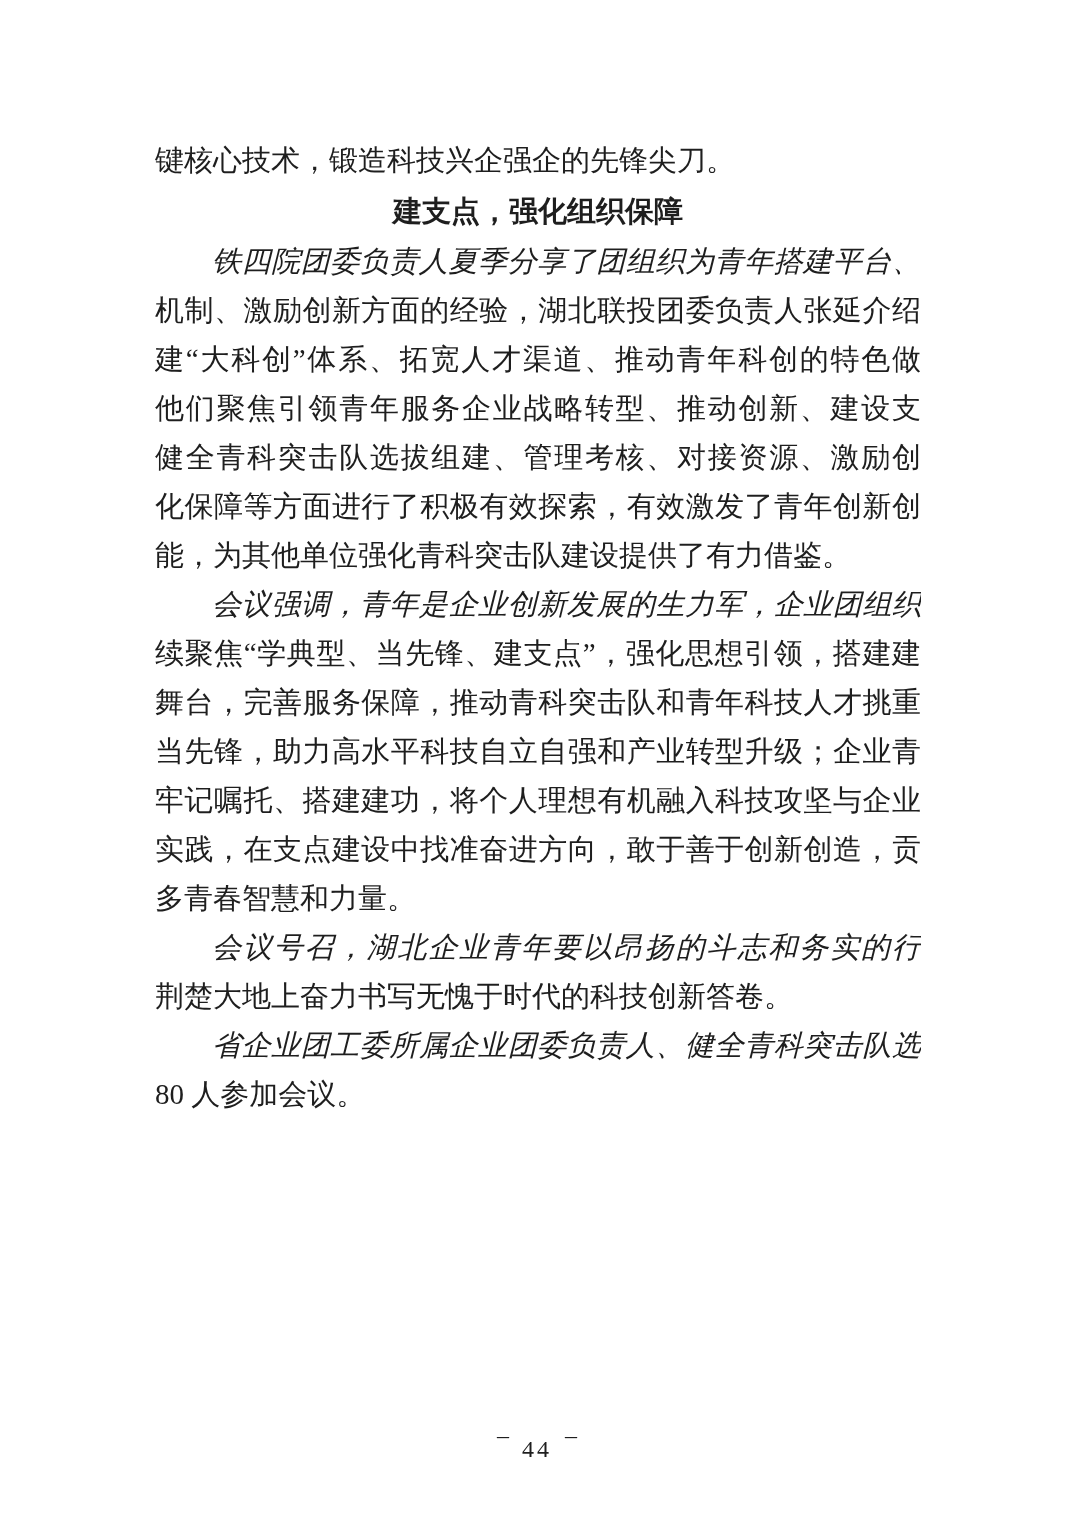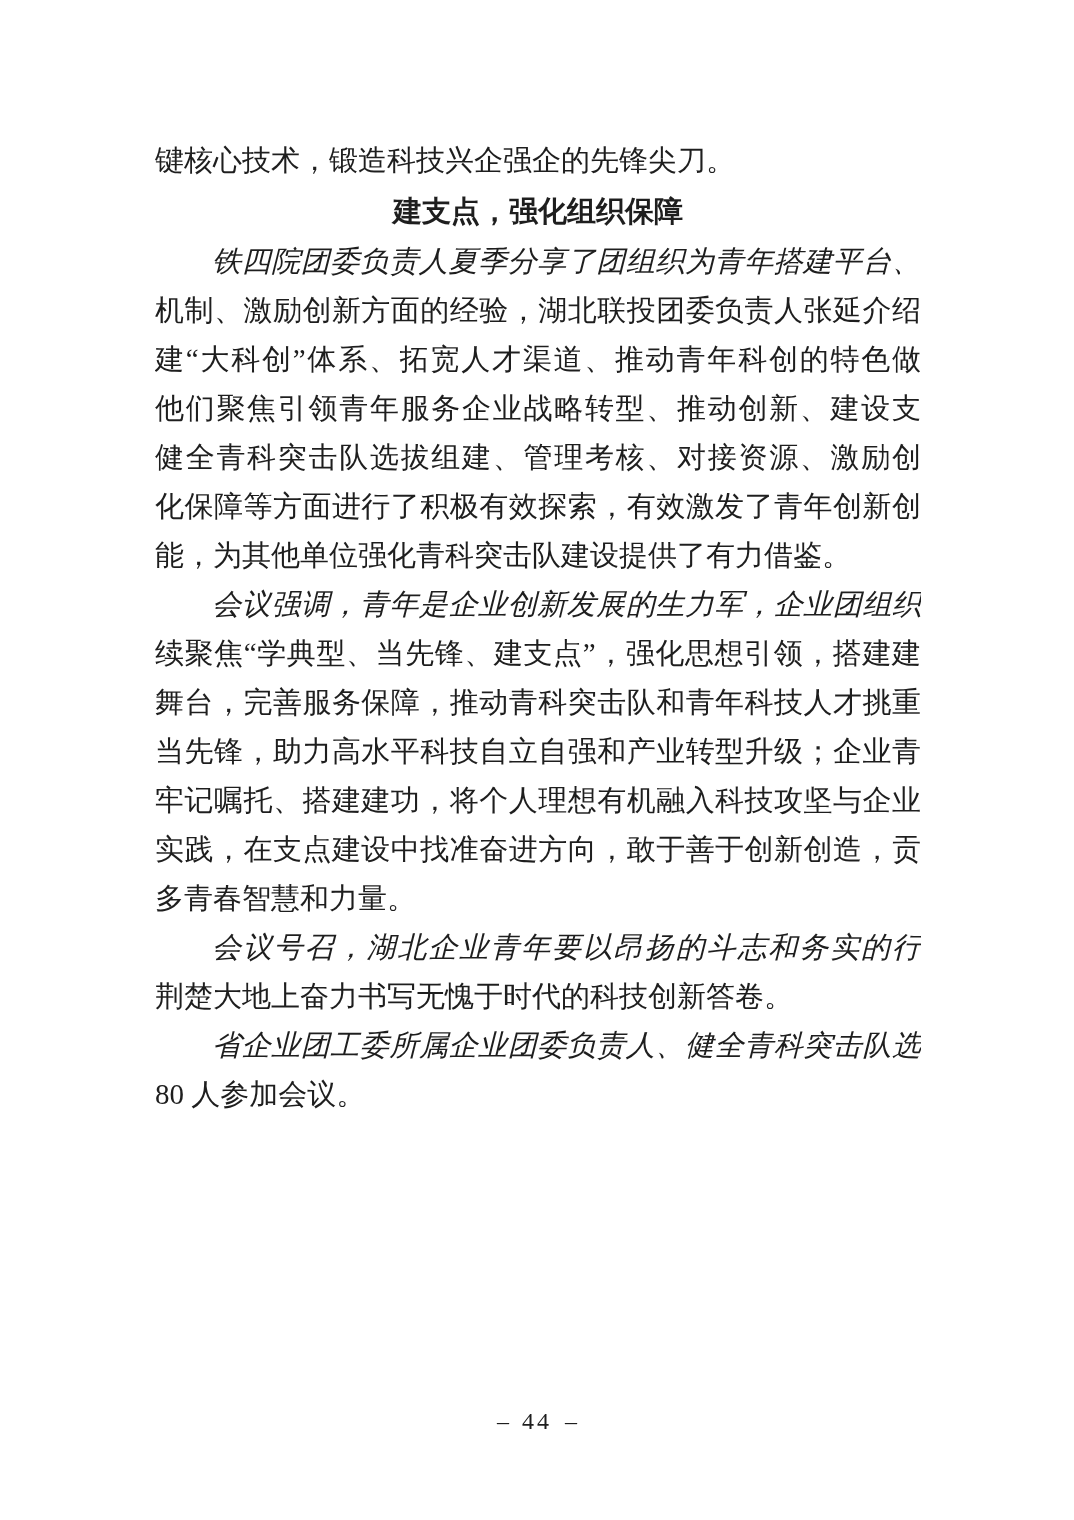--- a/index.html
+++ b/index.html
@@ -54,20 +54,21 @@
     top: 1408px;
     display: flex;
     justify-content: center;
     align-items: center;
     gap: 13px;
     font-size: 24px;
     color: #1e1e1e;
   }
   .footer .num {
     letter-spacing: 3px;
+    margin-top: 28px;
   }
 </style>
 </head>
 <body>
 
 <div class="page">
   <div class="content">
 
     <div class="line end">键核心技术，锻造科技兴企强企的先锋尖刀。</div>
 

